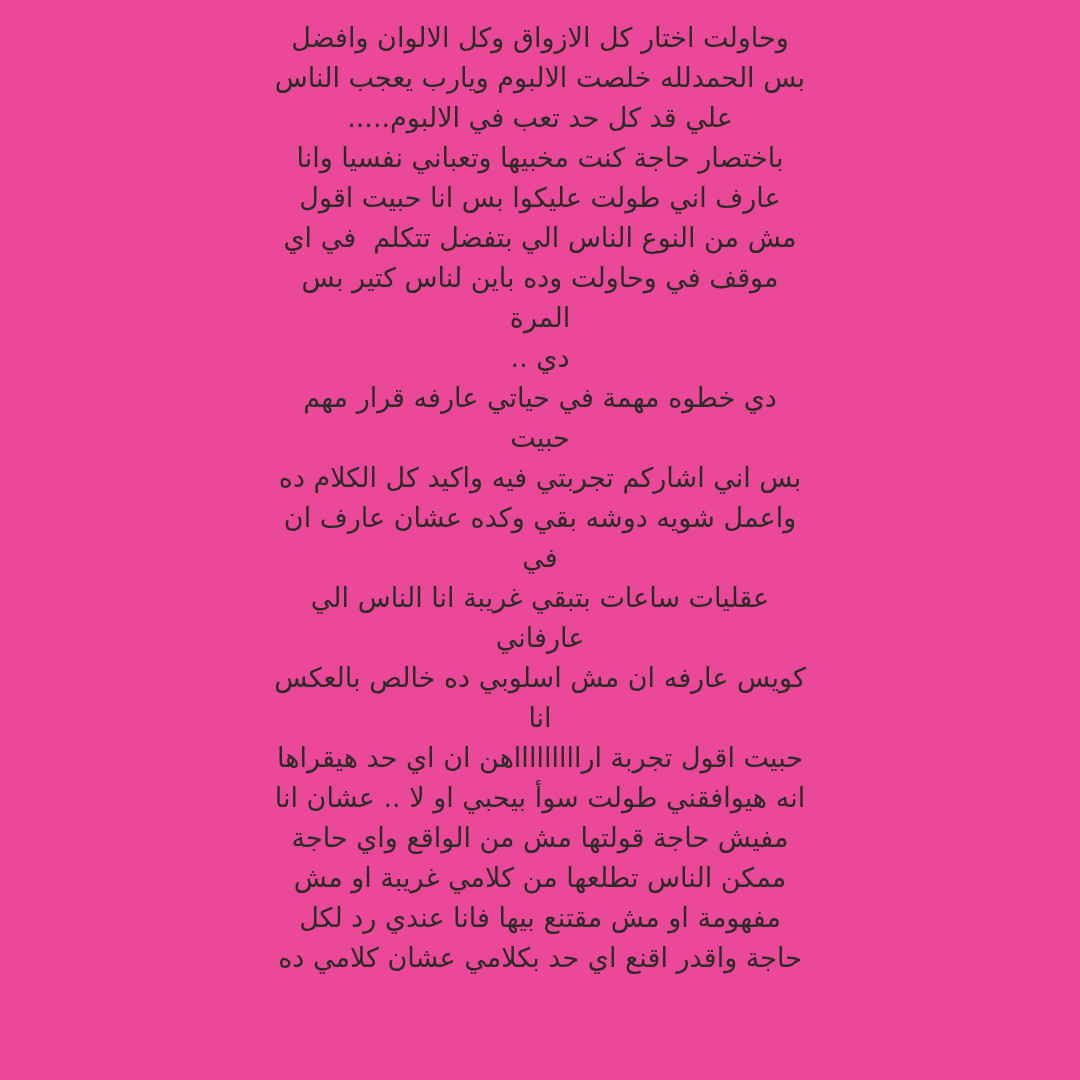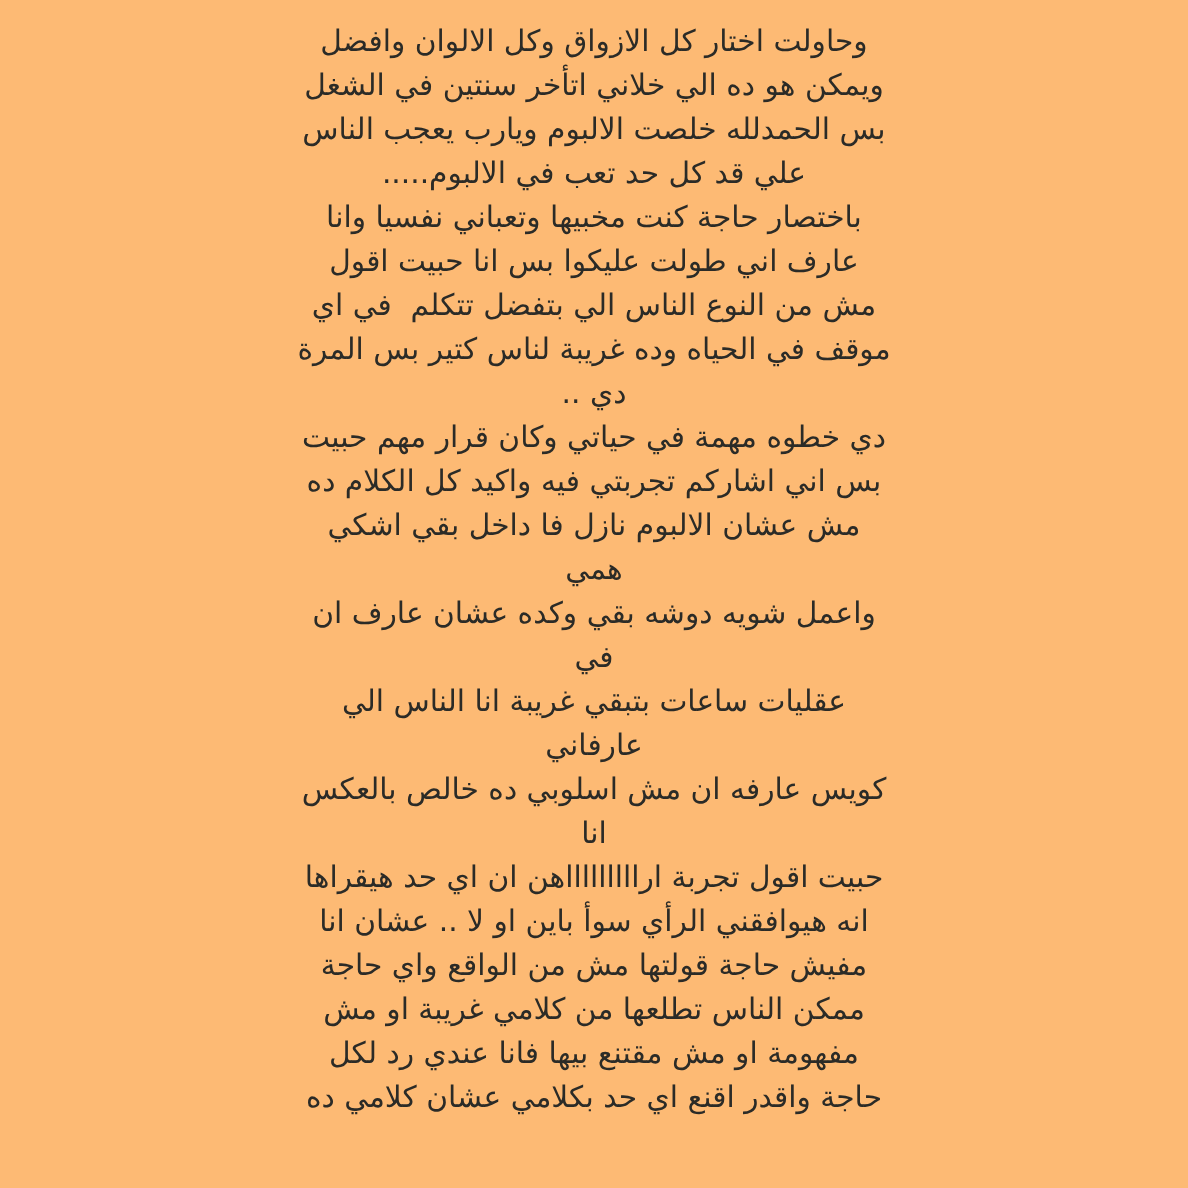--- a/index.html
+++ b/index.html
@@ -11,21 +11,21 @@
     width: 1080px;
     height: 1080px;
     background: #fdfdfb;
     font-family: "DejaVu Sans", "Liberation Sans", sans-serif;
     overflow: hidden;
   }
 
   #post-canvas {
     width: 1080px;
     height: 1080px;
-    background: #fdba74;
+    background: #ec4899;
     box-sizing: border-box;
     padding: 18px 0 0 0;
     display: flex;
     flex-direction: column;
     align-items: center;
   }
 
   #text-block {
     width: 540px;
     margin: 0 auto;
@@ -48,35 +48,33 @@
     unicode-bidi: embed;
     -webkit-font-smoothing: antialiased;
   }
 </style>
 </head>
 <body>
 
 <div id="post-canvas">
   <div id="text-block">
     <span class="text-line">وحاولت اختار كل الازواق وكل الالوان وافضل</span>
-    <span class="text-line">ويمكن هو ده الي خلاني اتأخر سنتين في الشغل</span>
     <span class="text-line">بس الحمدلله خلصت الالبوم ويارب يعجب الناس</span>
     <span class="text-line">علي قد كل حد تعب في الالبوم.....</span>
     <span class="text-line">باختصار حاجة كنت مخبيها وتعباني نفسيا وانا</span>
     <span class="text-line">عارف اني طولت عليكوا بس انا حبيت اقول</span>
     <span class="text-line">مش من النوع الناس الي بتفضل تتكلم  في اي</span>
-    <span class="text-line">موقف في الحياه وده غريبة لناس كتير بس المرة</span>
+    <span class="text-line">موقف في وحاولت وده باين لناس كتير بس المرة</span>
     <span class="text-line">دي ..</span>
-    <span class="text-line">دي خطوه مهمة في حياتي وكان قرار مهم حبيت</span>
+    <span class="text-line">دي خطوه مهمة في حياتي عارفه قرار مهم حبيت</span>
     <span class="text-line">بس اني اشاركم تجربتي فيه واكيد كل الكلام ده</span>
-    <span class="text-line">مش عشان الالبوم نازل فا داخل بقي اشكي همي</span>
     <span class="text-line">واعمل شويه دوشه بقي وكده عشان عارف ان في</span>
     <span class="text-line">عقليات ساعات بتبقي غريبة انا الناس الي عارفاني</span>
     <span class="text-line">كويس عارفه ان مش اسلوبي ده خالص بالعكس انا</span>
     <span class="text-line">حبيت اقول تجربة اراااااااااهن ان اي حد هيقراها</span>
-    <span class="text-line">انه هيوافقني الرأي سوأ باين او لا .. عشان انا</span>
+    <span class="text-line">انه هيوافقني طولت سوأ بيحبي او لا .. عشان انا</span>
     <span class="text-line">مفيش حاجة قولتها مش من الواقع واي حاجة</span>
     <span class="text-line">ممكن الناس تطلعها من كلامي غريبة او مش</span>
     <span class="text-line">مفهومة او مش مقتنع بيها فانا عندي رد لكل</span>
     <span class="text-line">حاجة واقدر اقنع اي حد بكلامي عشان كلامي ده</span>
 
   </div>
 </div>
 
 </body></html>

